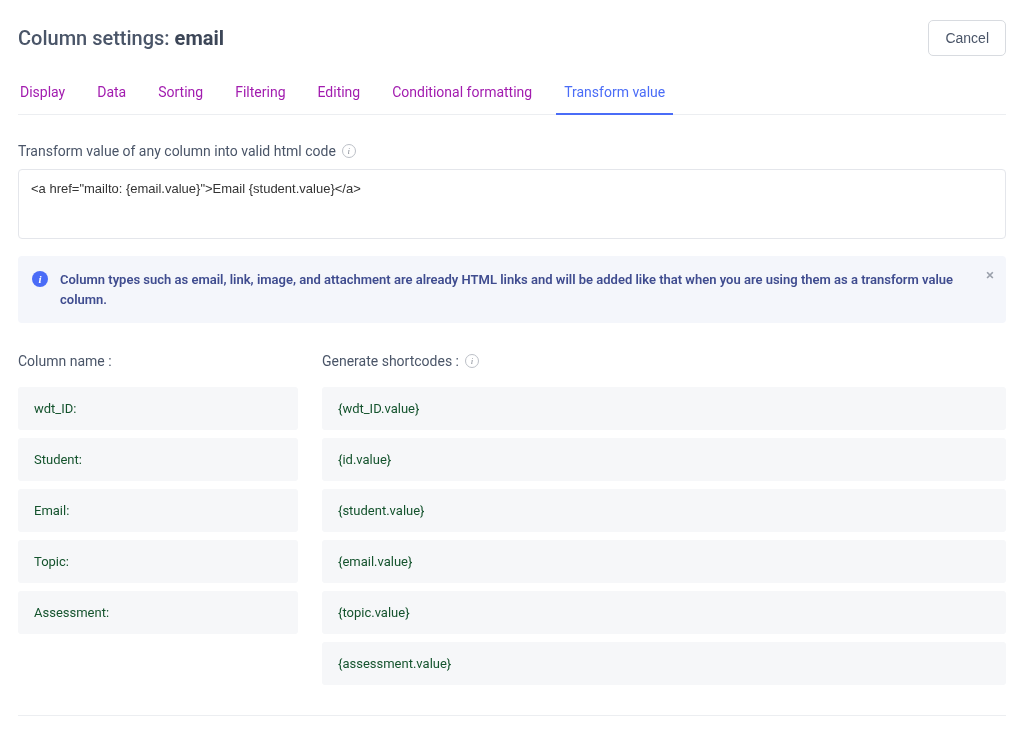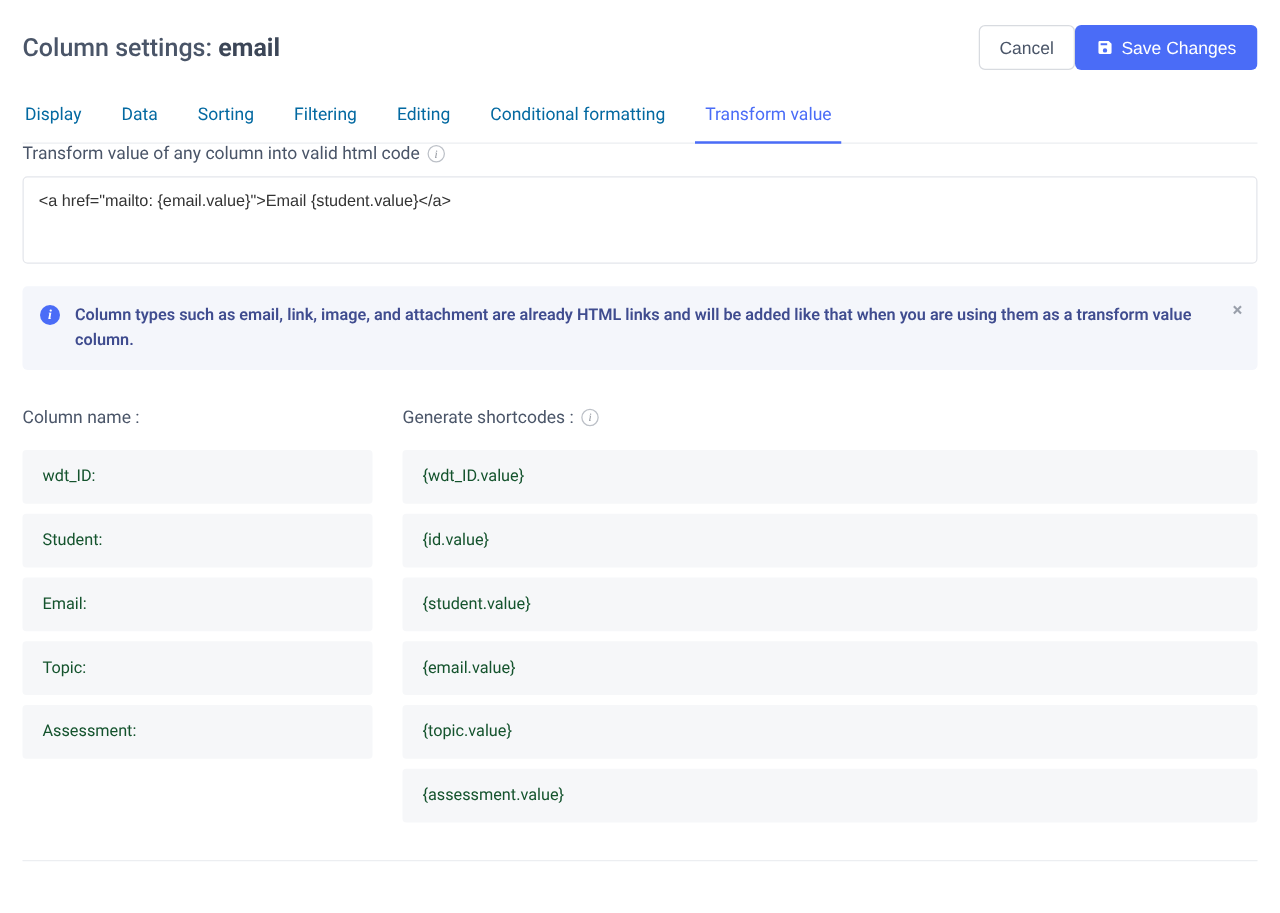--- a/index.html
+++ b/index.html
@@ -49,37 +49,38 @@
     width: 14px; height: 14px; display:inline-block;
   }
   .tabbar {
     display: flex;
     gap: 28px;
     border-bottom: 1px solid #eceef1;
   }
   .tab {
     padding: 10px 2px 14px 2px;
     font-size: 14px;
-    color: #0369a1;
+    color: #a21caf;
     cursor: pointer;
     position: relative;
   }
   .tab.active {
     color: #4a6cf7;
   }
   .tab.active::after {
     content: "";
     position: absolute;
     left: -6px; right: -6px; bottom: -1px;
     height: 2px;
     background: #4a6cf7;
   }
   .section-label {
     font-size: 14px;
     color: #4a5568;
+    margin-top: 28px;
     margin-bottom: 10px;
     display: flex;
     align-items: center;
     gap: 6px;
   }
   .info-icon {
     width:14px; height:14px; display:inline-flex; align-items:center; justify-content:center;
     border:1px solid #bcc0c7; border-radius:50%;
     font-size:9px; color:#8a8f98; font-style: italic; font-family: Georgia, serif;
     line-height:1;
@@ -162,28 +163,20 @@
 
 
 <div class="header">
   <div class="title">
     <span>Column settings: </span><strong>email</strong>
   </div>
   <div class="header-actions">
     <button class="btn btn-secondary">
       <span>Cancel</span>
     </button>
-    <button class="btn btn-primary">
-      <span class="save-icon">
-        <svg viewBox="0 0 24 24" fill="white" width="14" height="14">
-            <path d="M17 3H5a2 2 0 0 0-2 2v14a2 2 0 0 0 2 2h14a2 2 0 0 0 2-2V7l-4-4zM12 19a3 3 0 1 1 0-6 3 3 0 0 1 0 6zm3-10H6V6h9v3z"></path>
-          </svg>
-      </span>
-      <span>Save Changes</span>
-    </button>
   </div>
 </div>
 
 
 <div class="tabbar">
   <div class="tab">Display</div>
   <div class="tab">Data</div>
   <div class="tab">Sorting</div>
   <div class="tab">Filtering</div>
   <div class="tab">Editing</div>

